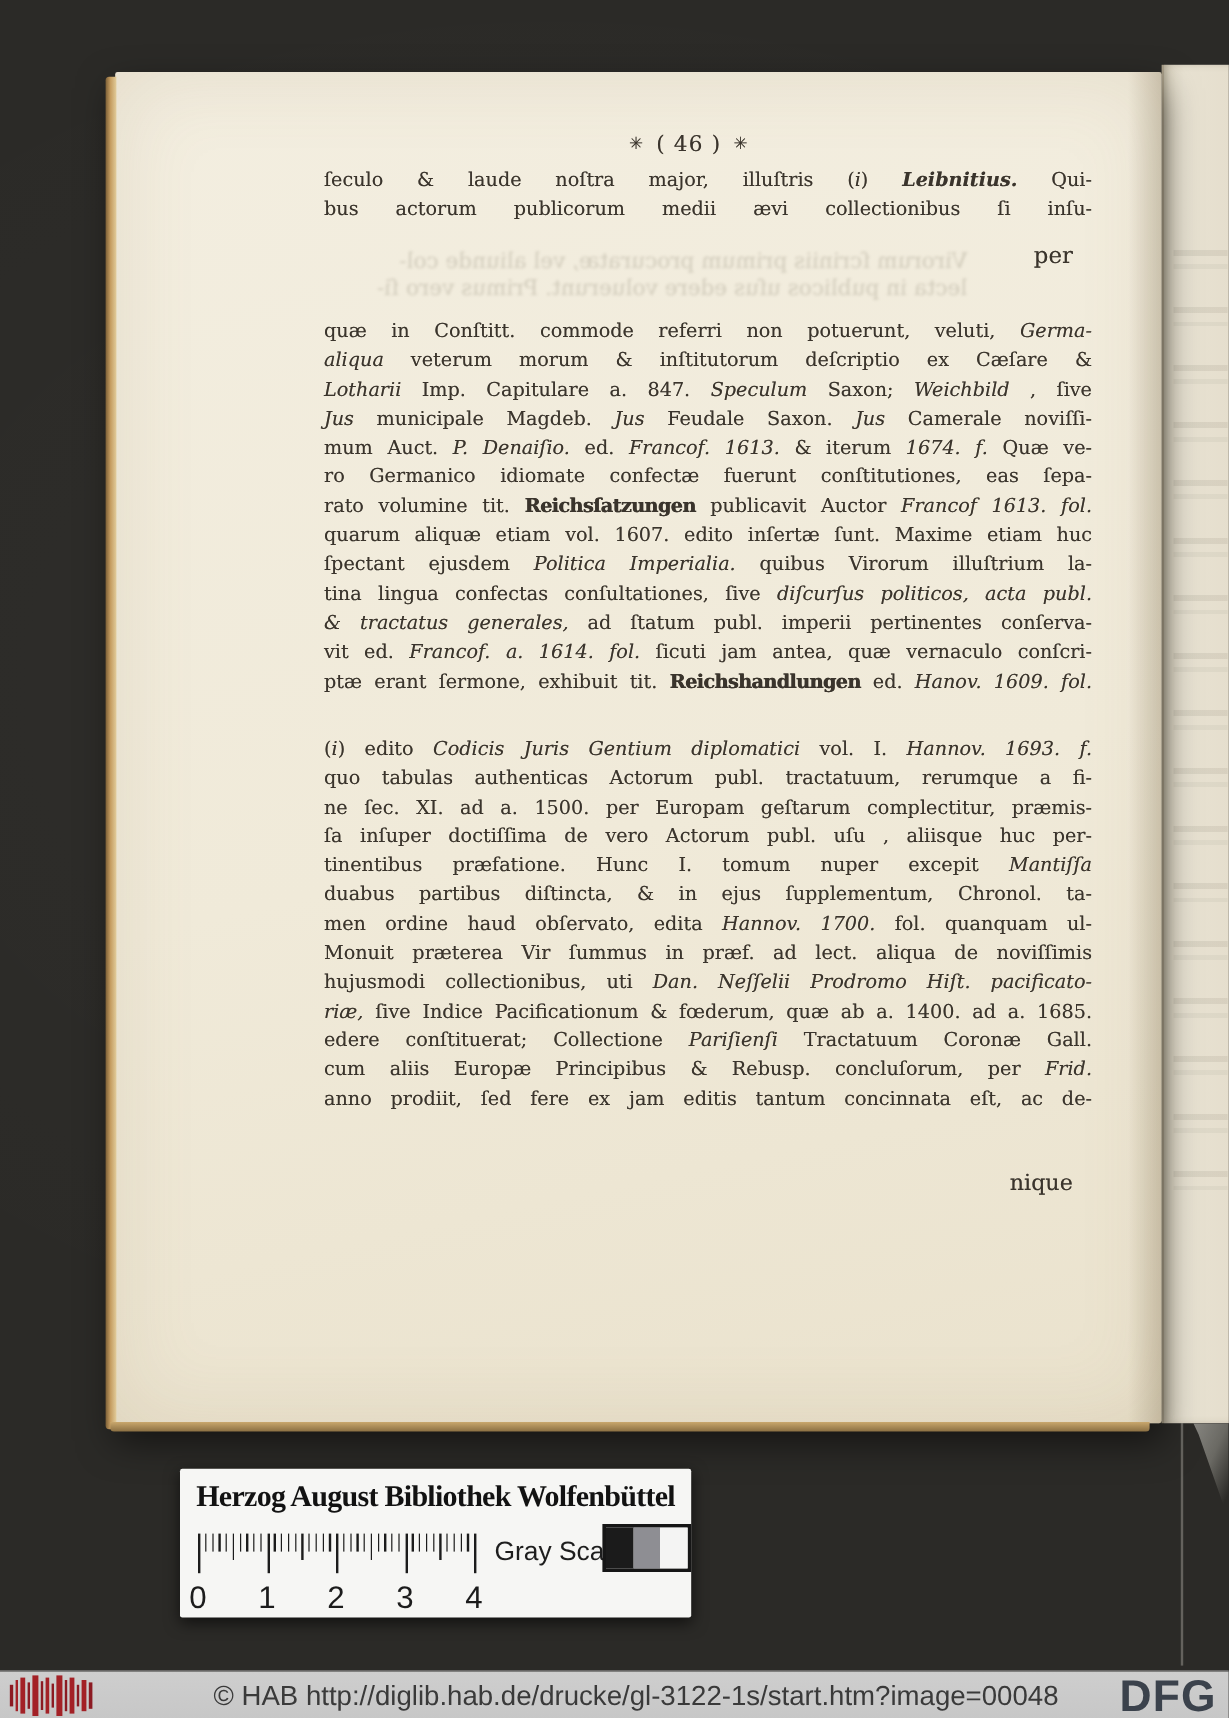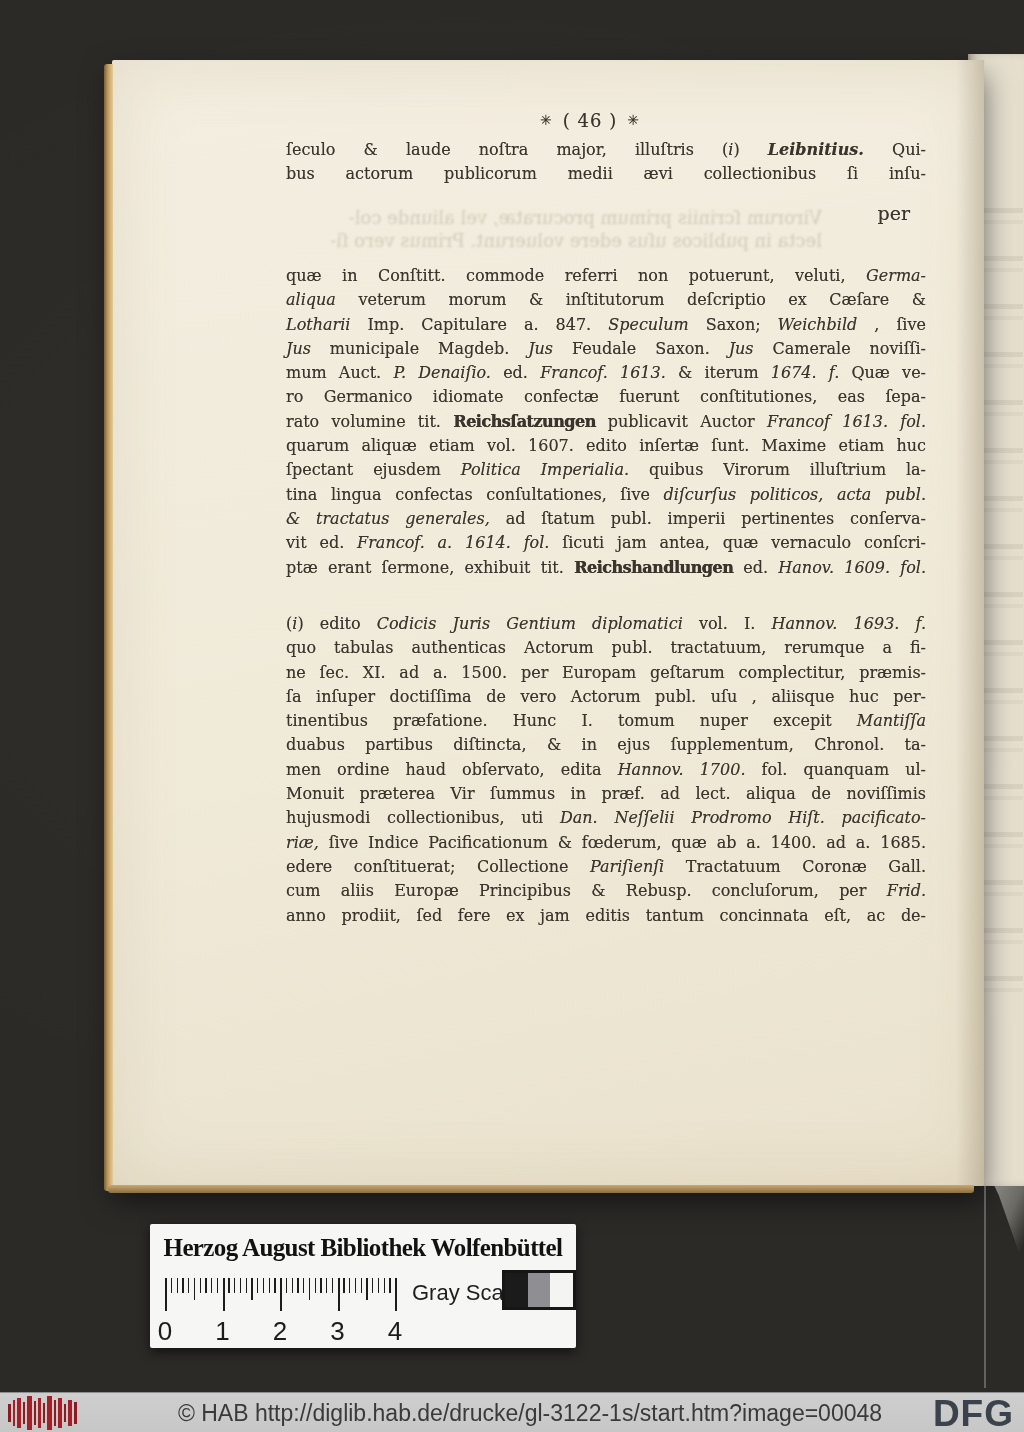--- a/index.html
+++ b/index.html
@@ -28,21 +28,20 @@
   }
 
   
   .book-page{
     position:absolute;left:96px;top:60px;width:872px;height:1126px;
     background:linear-gradient(168deg,#f3eee0 0%,#f0ead9 55%,#eae2cd 100%);
     box-shadow:
       inset 0 0 70px rgba(140,115,70,.14),
       0 14px 30px rgba(0,0,0,.55);
     border-radius:2px;
-    margin-left:16px;
   }
   .book-page::before{ 
     content:"";position:absolute;left:-8px;top:4px;bottom:-5px;width:9px;
     background:linear-gradient(to right,#7c5f36,#c49c60 45%,#e2cc9a);
     border-radius:3px 0 0 3px;
   }
   .book-page::after{ 
     content:"";position:absolute;left:-4px;right:10px;bottom:-7px;height:8px;
     background:linear-gradient(to bottom,#c9a76d,#8a6f42);
     border-radius:0 0 3px 3px;
@@ -195,20 +194,21 @@
         <div class="tline"><span>duabus partibus diſtincta, &amp; in ejus ſupplementum, Chronol. ta-</span></div>
         <div class="tline"><span>men ordine haud obſervato, edita </span><span class="it">Hannov. 1700.</span><span> fol. quanquam ul-</span></div>
         <div class="tline"><span>Monuit præterea Vir ſummus in præf. ad lect. aliqua de noviſſimis</span></div>
         <div class="tline"><span>hujusmodi collectionibus, uti </span><span class="it">Dan. Neſſelii Prodromo Hiſt. pacificato-</span></div>
         <div class="tline"><span class="it">riæ,</span><span> ſive Indice Pacificationum &amp; fœderum, quæ ab a. 1400. ad a. 1685.</span></div>
         <div class="tline"><span>edere conſtituerat; Collectione </span><span class="it">Pariſienſi</span><span> Tractatuum Coronæ Gall.</span></div>
         <div class="tline"><span>cum aliis Europæ Principibus &amp; Rebusp. concluſorum, per </span><span class="it">Frid.</span></div>
         <div class="tline"><span>anno prodiit, ſed fere ex jam editis tantum concinnata eſt, ac de-</span></div>
       </div>
 
+    <div class="catchword-bottom ink">nique</div>
   </div>
 
   <div class="gray-wedge"></div>
   <div class="edge-line"></div>
 
   <div class="label-card">
     <div class="label-title">Herzog August Bibliothek Wolfenbüttel</div>
     <div class="ruler">
         <div class="tick major" style="left: 0px;"></div>
         <div class="tick minor" style="left: 5.75px;"></div>

